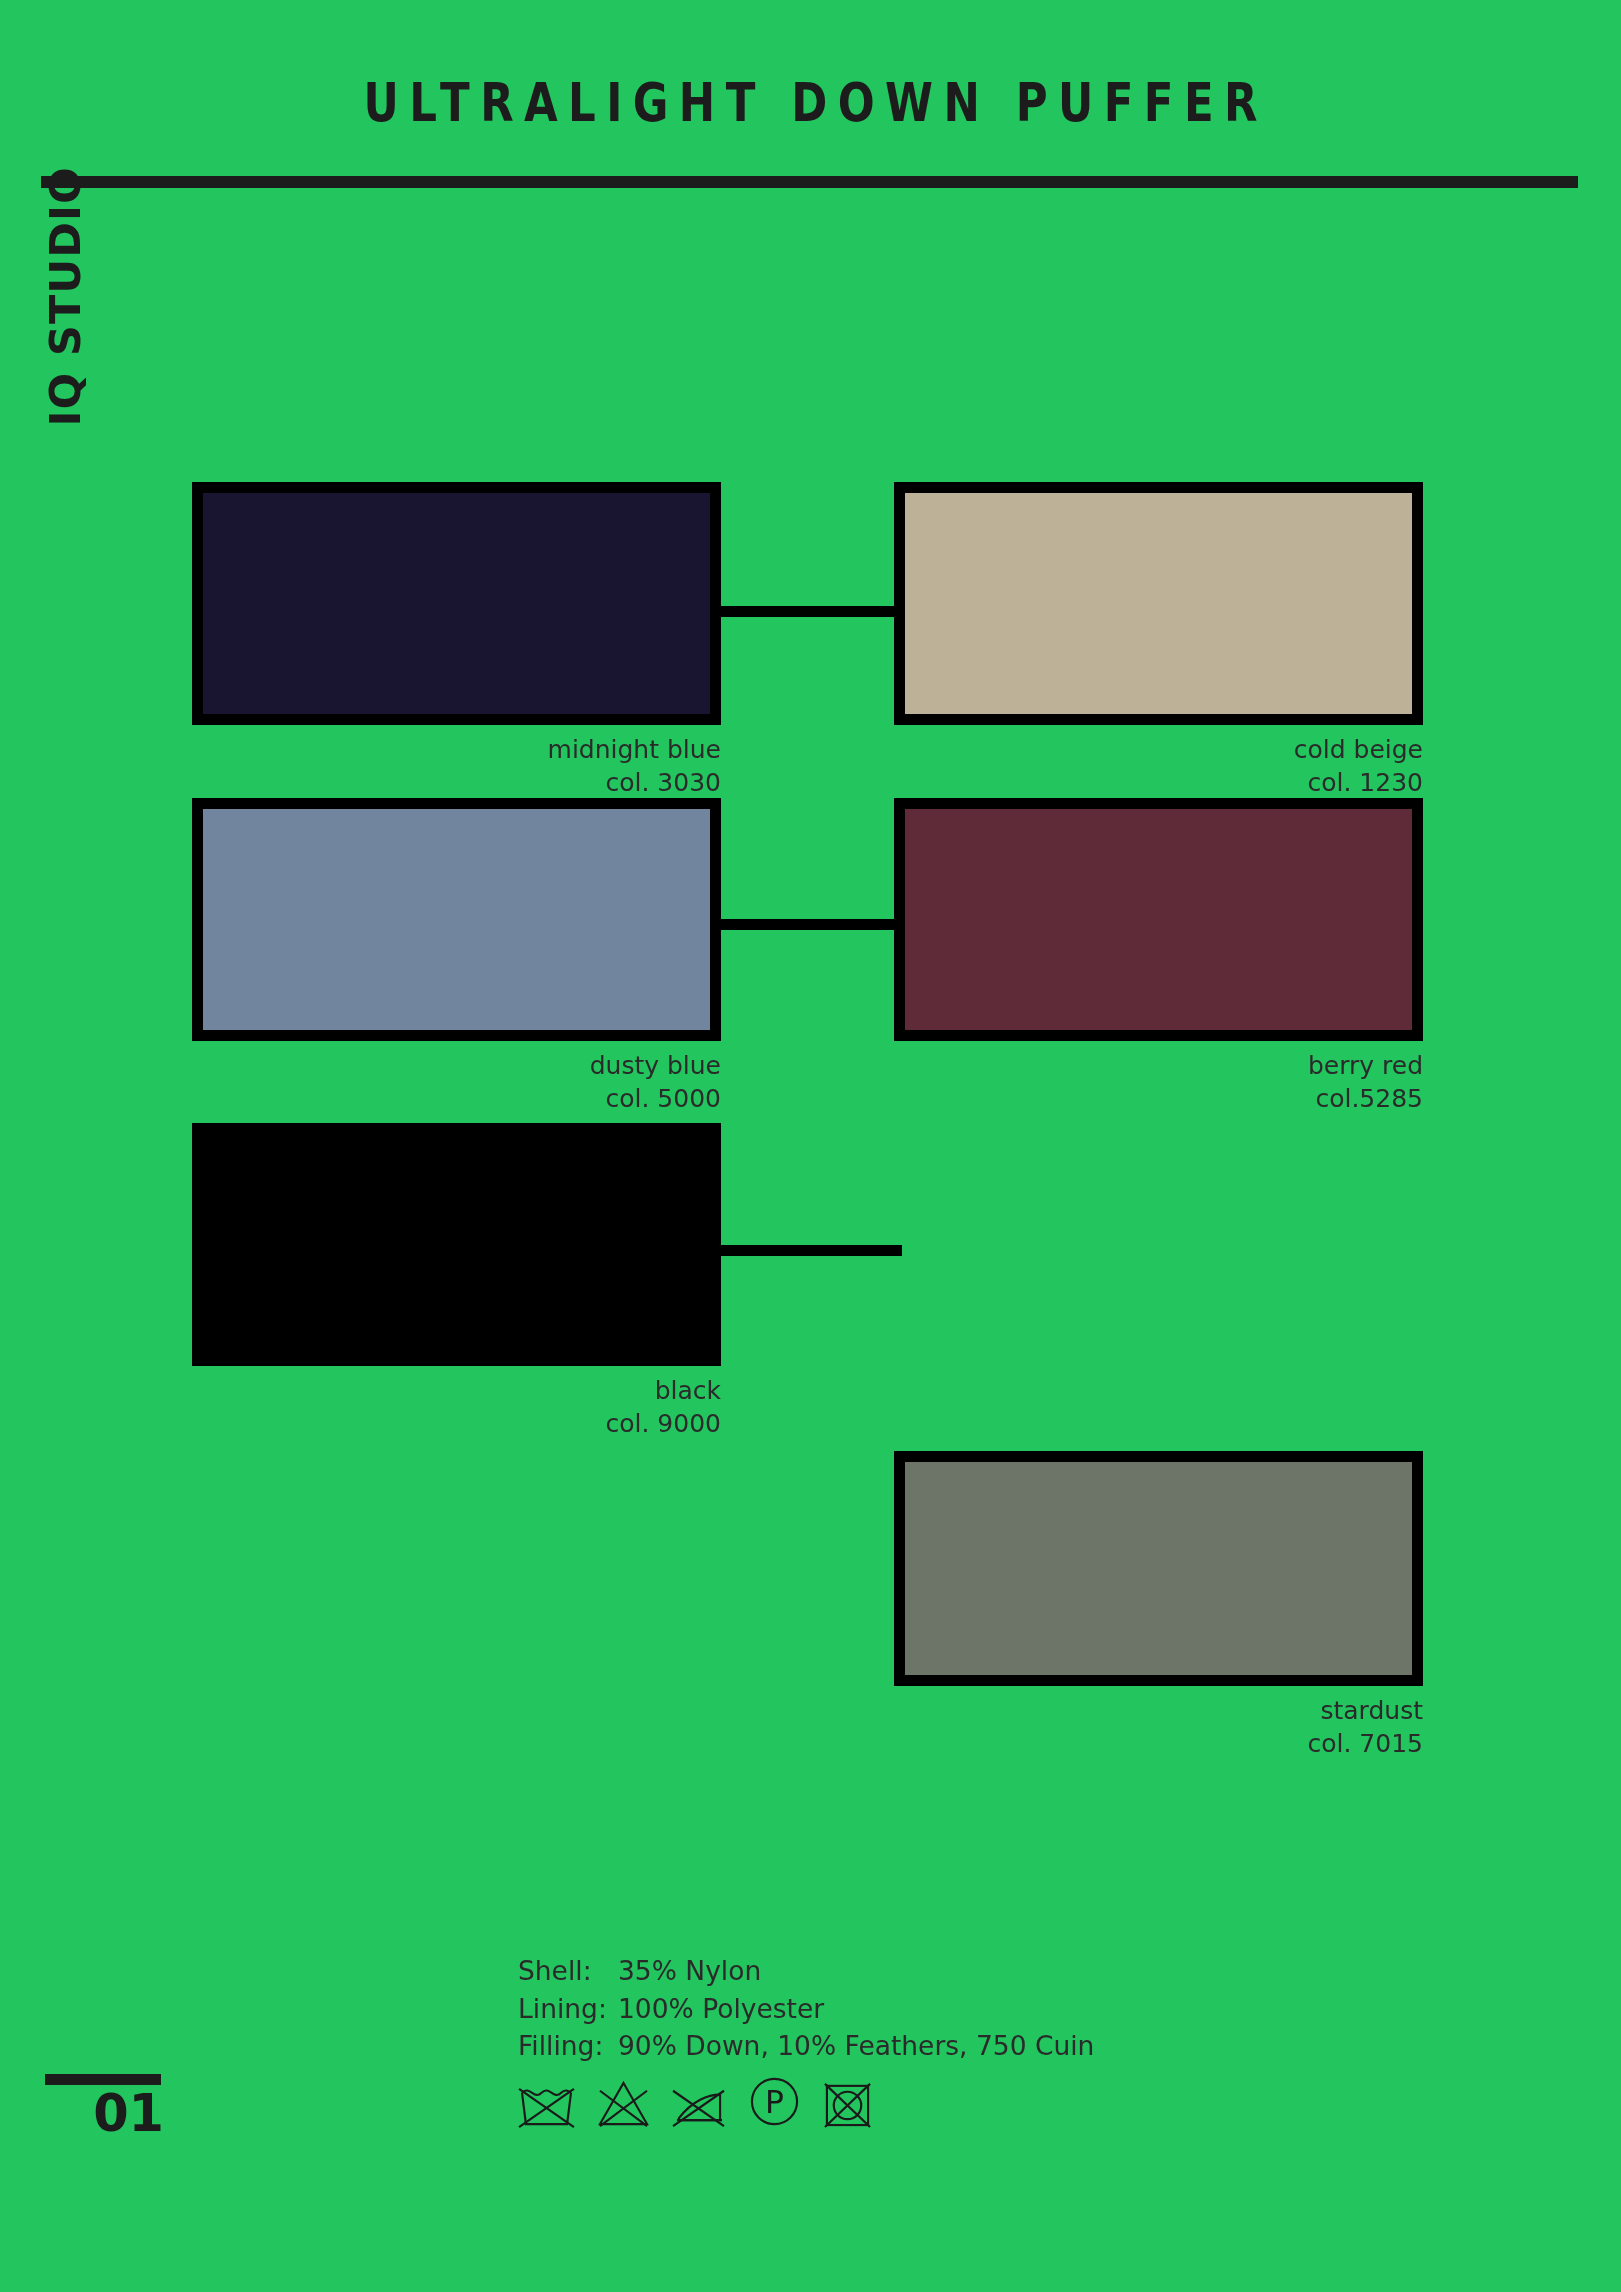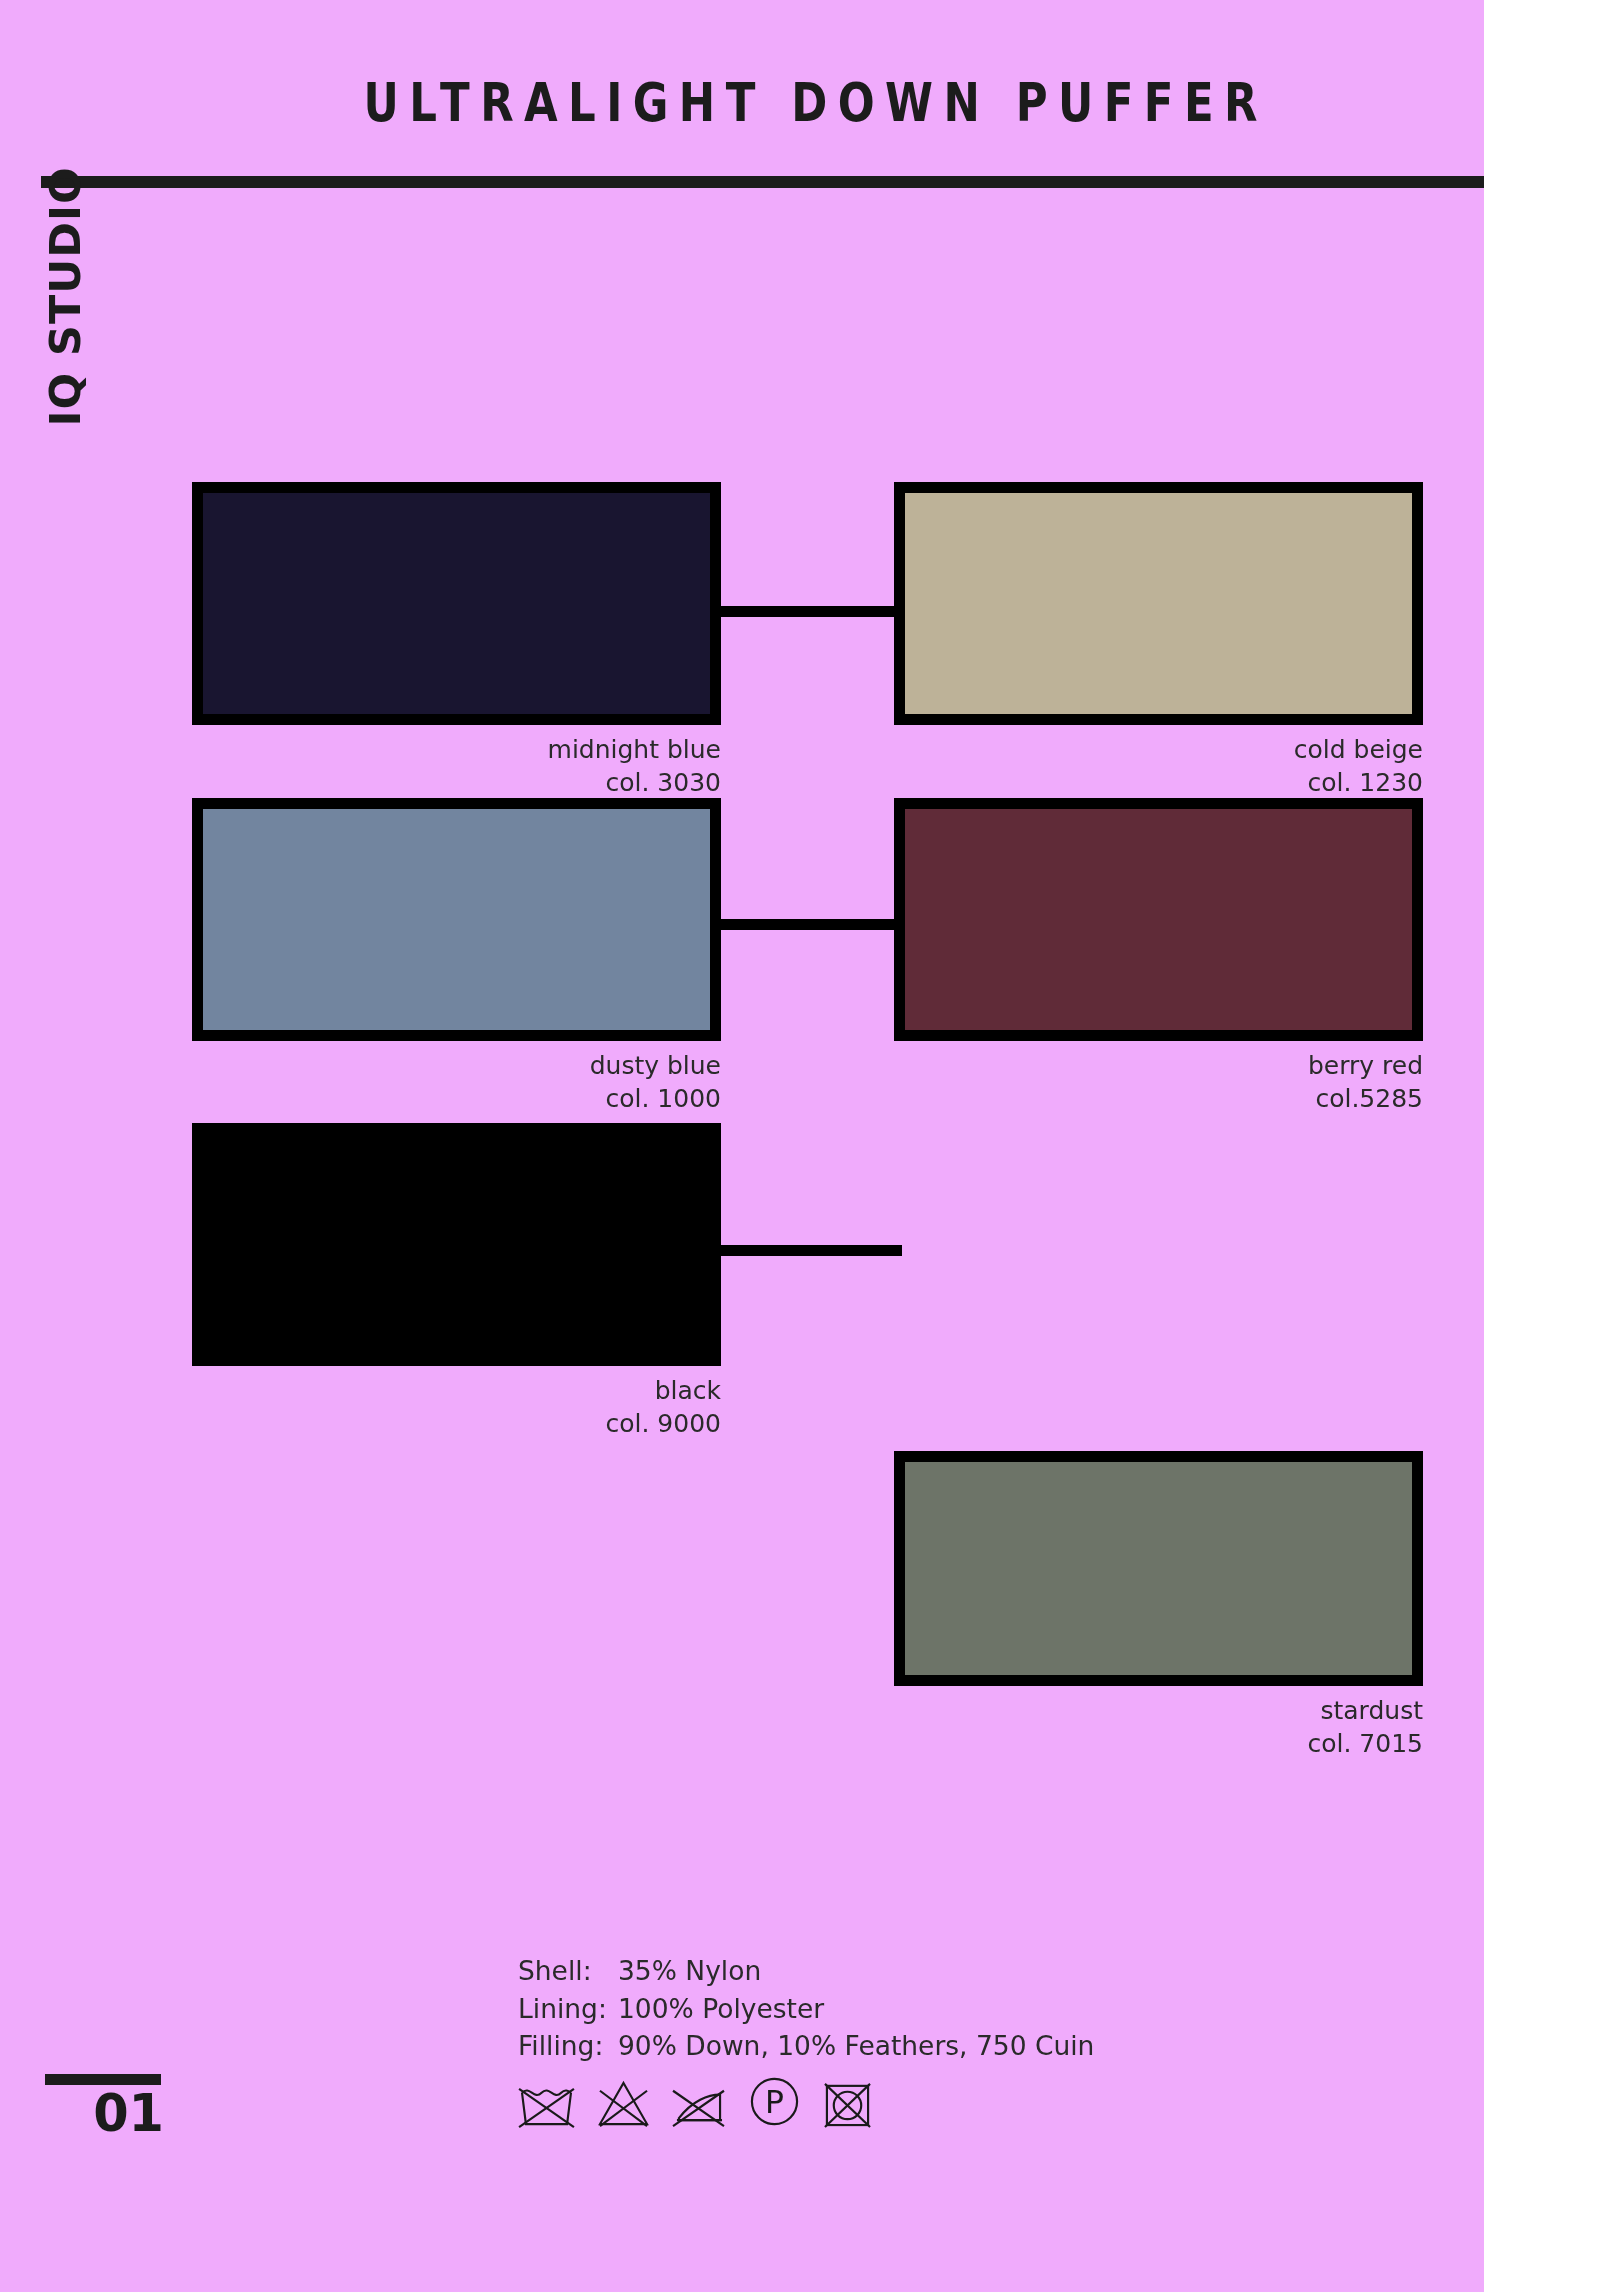--- a/index.html
+++ b/index.html
@@ -7,23 +7,23 @@
     padding: 0;
     background: #ffffff;
   }
   body {
     font-family: "Liberation Sans", sans-serif;
     color: #1a1a1a;
   }
 
   .page {
     position: relative;
-    width: 1484px;
+    width: 1621px;
     height: 2293px;
-    background: #f0abfc;
+    background: #22c55e;
     overflow: hidden;
   }
 
   
   .header-title {
     position: absolute;
     left: 0;
     top: 76px;
     width: 1621px;
     text-align: center;
@@ -207,21 +207,21 @@
       <div class="swatch-caption">
         <span class="cap-name">cold beige</span>
         <span class="cap-code">col. 1230</span>
       </div>
     </div>
 
     <div class="swatch" style="left:192px; top:798px; width:529px; height:243px;">
       <div class="swatch-chip" style="background:#72859f;"></div>
       <div class="swatch-caption">
         <span class="cap-name">dusty blue</span>
-        <span class="cap-code">col. 1000</span>
+        <span class="cap-code">col. 5000</span>
       </div>
     </div>
 
     <div class="swatch" style="left:894px; top:798px; width:529px; height:243px;">
       <div class="swatch-chip" style="background:#602b38;"></div>
       <div class="swatch-caption">
         <span class="cap-name">berry red</span>
         <span class="cap-code">col.5285</span>
       </div>
     </div>

